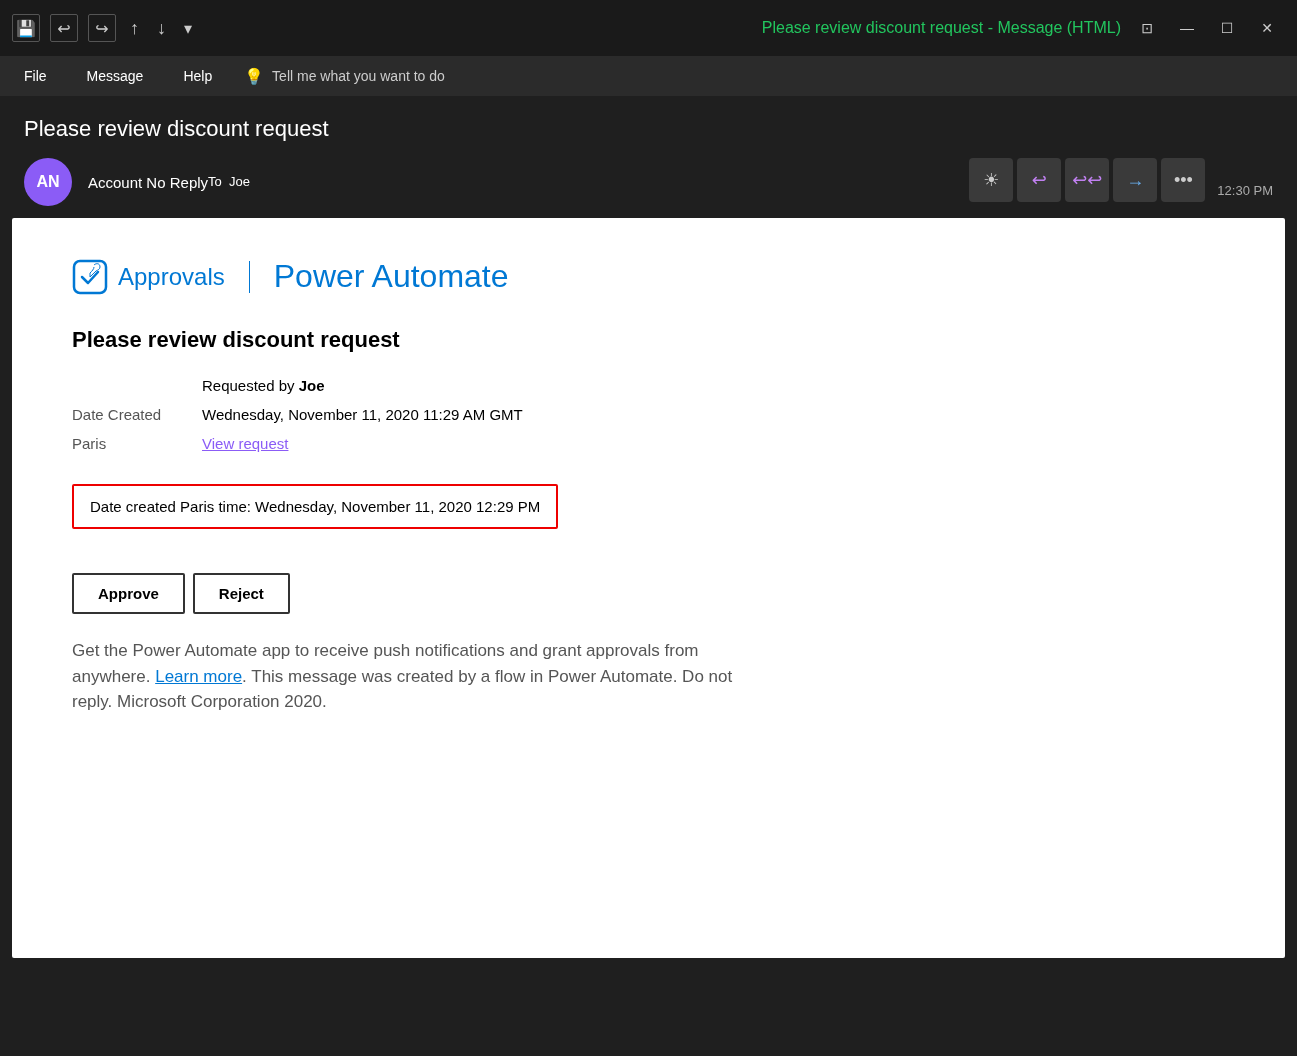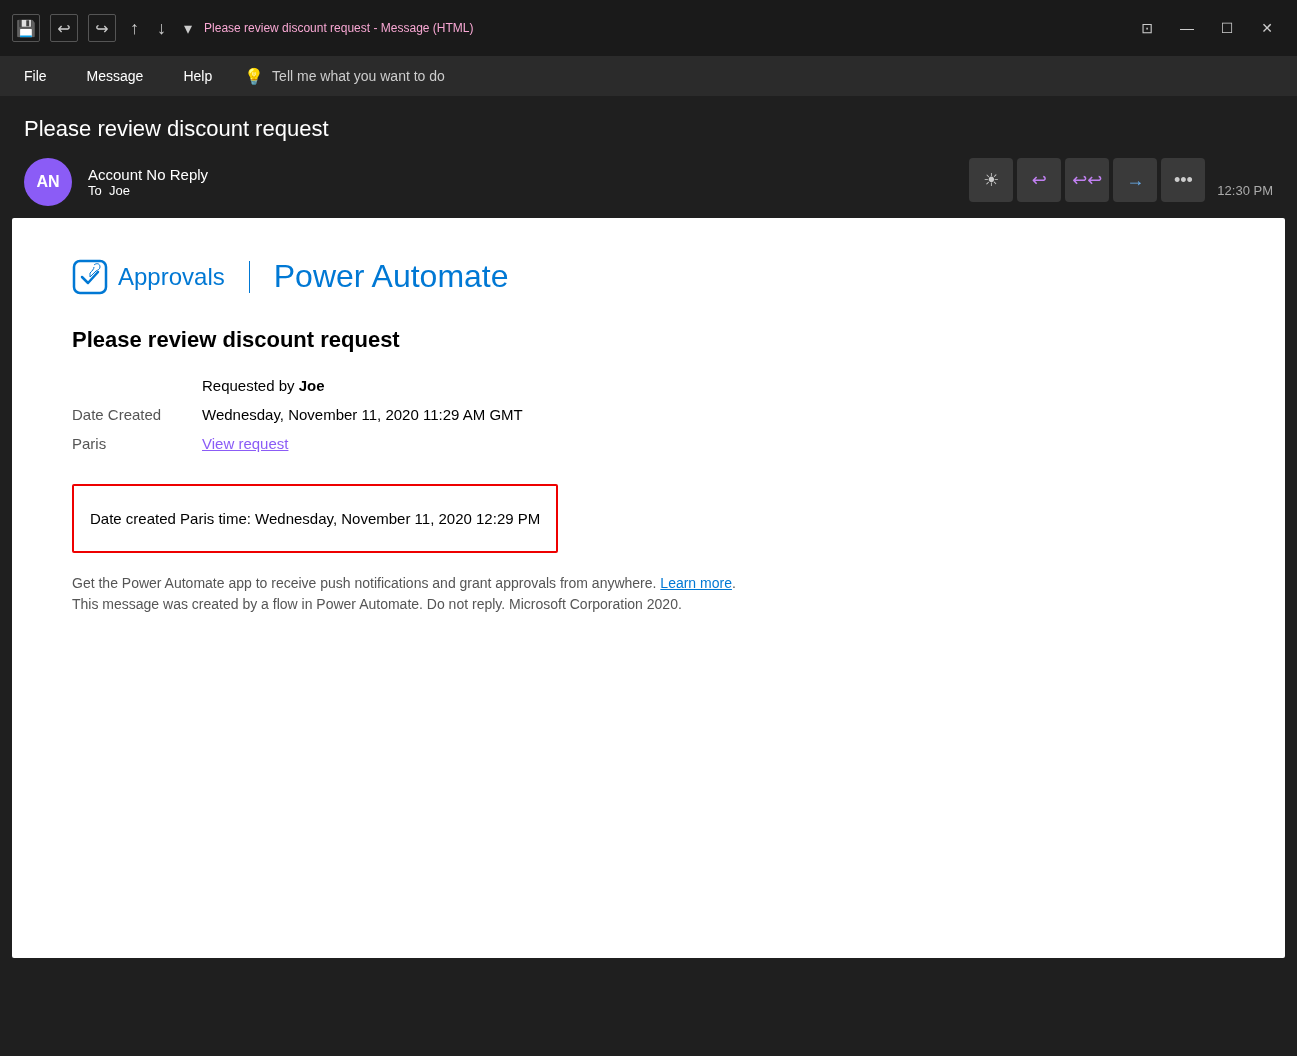--- a/index.html
+++ b/index.html
@@ -33,23 +33,23 @@
       align-items: center;
       justify-content: center;
       color: #ccc;
       font-size: 16px;
       cursor: pointer;
       border: 1px solid #555;
       border-radius: 2px;
     }
     .title-bar-title {
       flex: 1;
-      text-align: left;
-      color: #f9a8d4;
-      font-size: 12px;
+      text-align: right;
+      color: #22c55e;
+      font-size: 16px;
     }
     .title-bar-window-controls {
       display: flex;
       gap: 4px;
     }
     .win-btn {
       width: 36px;
       height: 36px;
       display: flex;
       align-items: center;
@@ -117,21 +117,21 @@
       background: #8b5cf6;
       display: flex;
       align-items: center;
       justify-content: center;
       color: #fff;
       font-size: 16px;
       font-weight: 600;
     }
     .sender-details {
       display: flex;
-      flex-direction: column;
+      flex-direction: row;
     }
     .sender-name {
       color: #fff;
       font-size: 15px;
       font-weight: 500;
     }
     .sender-to {
       color: #aaa;
       font-size: 13px;
     }
@@ -231,21 +231,21 @@
     .field-value a {
       color: #8b5cf6;
       text-decoration: underline;
       cursor: pointer;
     }
 
     
     .date-highlight {
       border: 2px solid #e00;
       border-radius: 2px;
-      padding: 24px 16px;
+      padding: 12px 16px;
       margin: 20px 0;
       display: inline-block;
       font-size: 15px;
       color: #000;
     }
 
     
     .action-buttons {
       display: flex;
       gap: 8px;
@@ -257,21 +257,21 @@
       font-weight: 600;
       border: 2px solid #333;
       background: #fff;
       color: #000;
       cursor: pointer;
       border-radius: 2px;
     }
 
     
     .footer-text {
-      font-size: 14px;
+      font-size: 17px;
       color: #555;
       line-height: 1.5;
       max-width: 680px;
     }
     .footer-text a {
       color: #0078d4;
       text-decoration: underline;
       cursor: pointer;
     }
   </style>
@@ -371,18 +371,22 @@
       <a>View request</a>
     </span>
   </div>
 
   
   <div class="date-highlight">
     <span>Date created Paris time: Wednesday, November 11, 2020 12:29 PM</span>
   </div>
 
   
+  <div class="action-buttons">
+    <button class="btn-approve">Approve</button>
+    <button class="btn-reject">Reject</button>
+  </div>
 
   
   <div class="footer-text">
     <span>Get the Power Automate app to receive push notifications and grant approvals from anywhere. </span><a>Learn more</a><span>. This message was created by a flow in Power Automate. Do not reply. Microsoft Corporation 2020.</span>
   </div>
 </div>
 
 </body></html>

